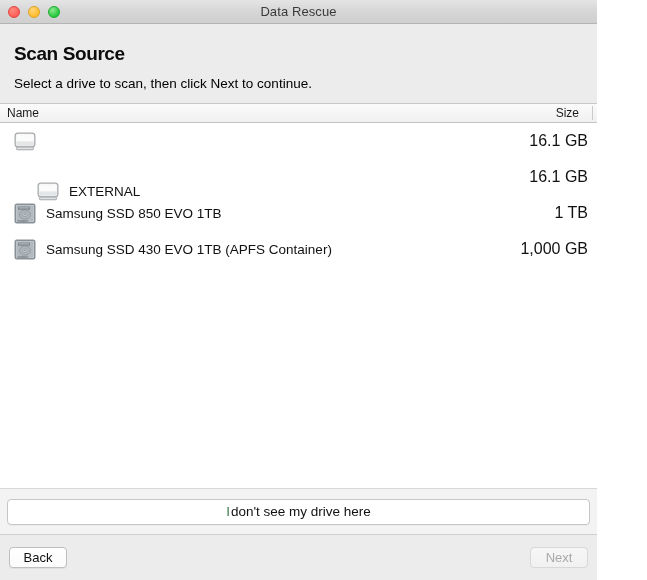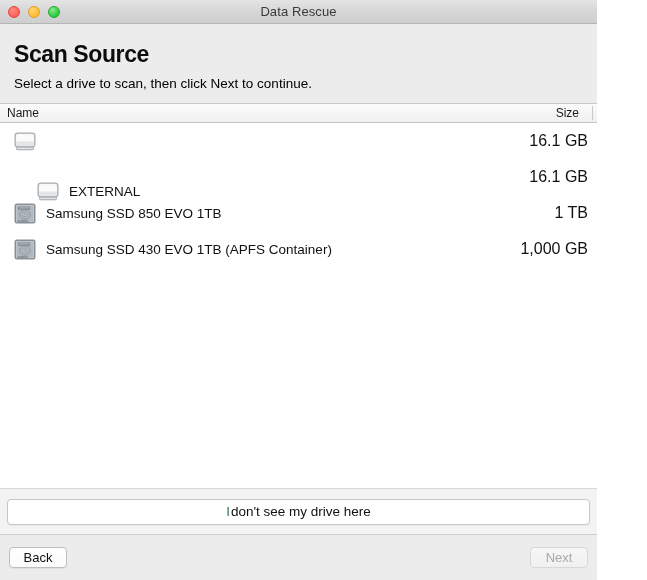--- a/index.html
+++ b/index.html
@@ -64,21 +64,21 @@
   }
 
   
   .hero {
     flex: 0 0 79px;
     background: #ececec;
     padding: 14px 0 0 14px;
     box-sizing: border-box;
   }
   .hero-title {
-    font-size: 23px;
+    font-size: 19px;
     font-weight: bold;
     color: #0c0c0c;
     line-height: 32px;
     letter-spacing: -0.4px;
     margin: 0 0 6px 0;
   }
   .hero-sub {
     font-size: 13.5px;
     color: #000000;
     line-height: 16px;

